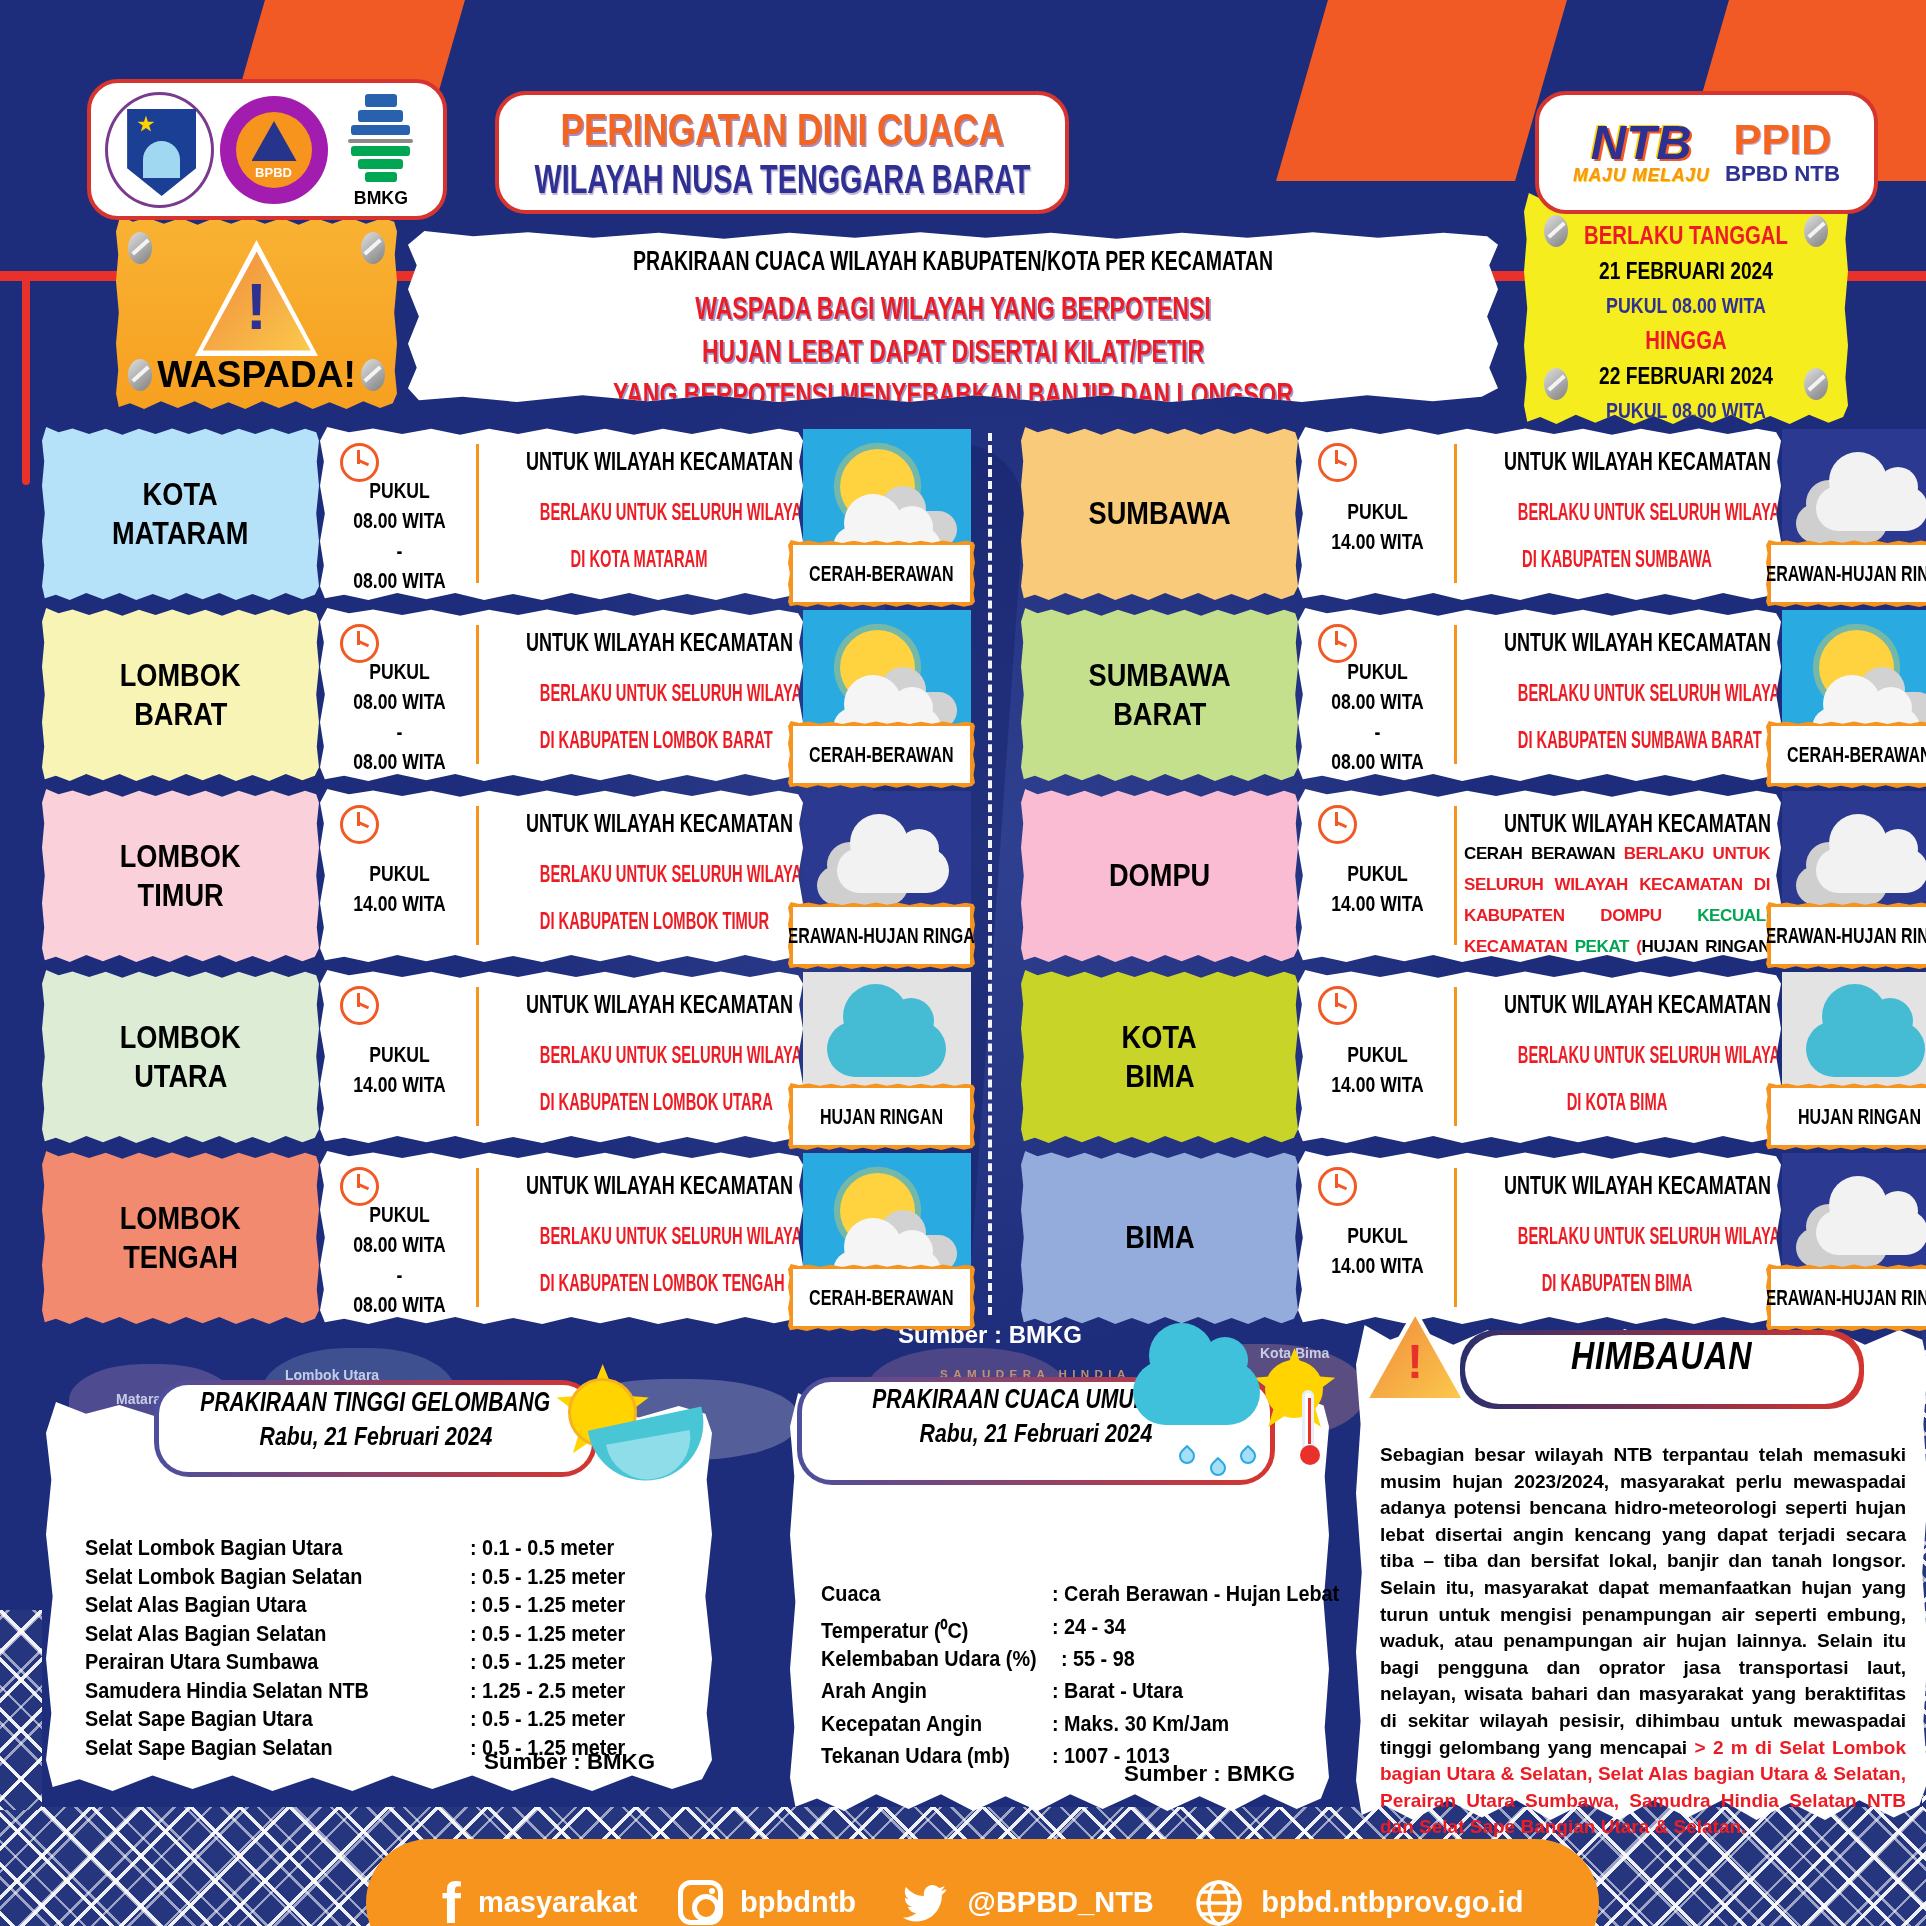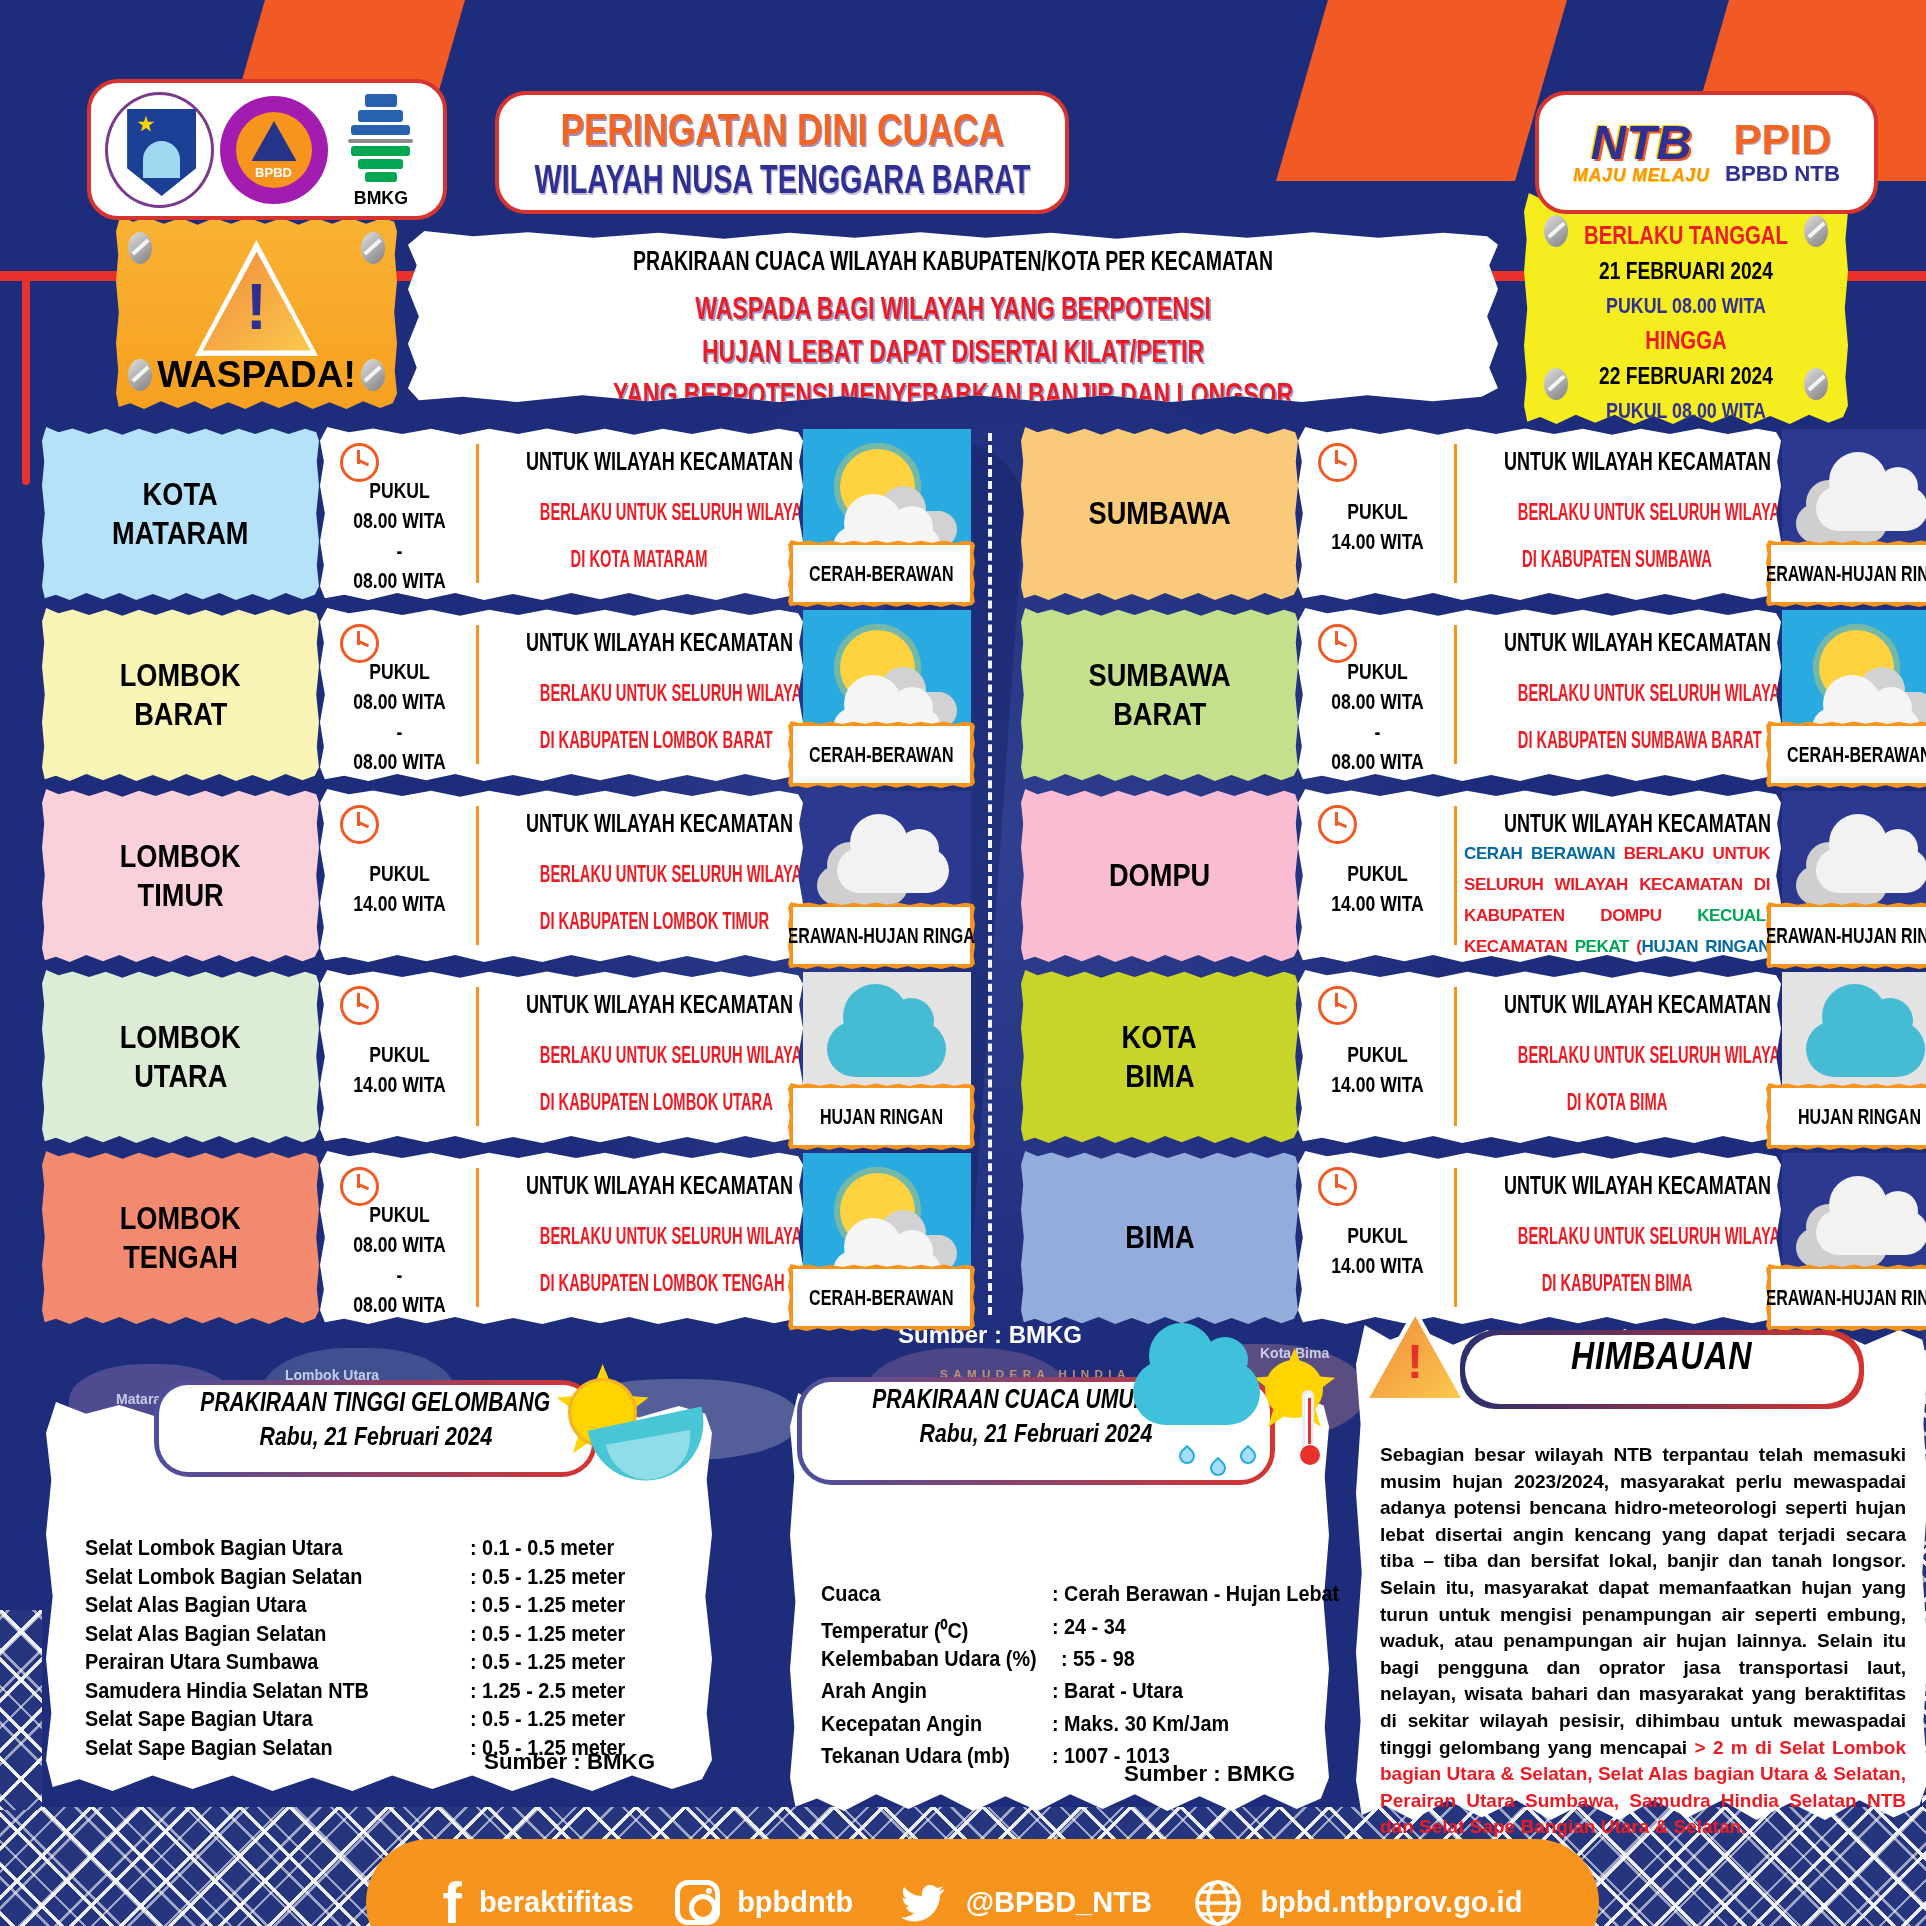--- a/index.html
+++ b/index.html
@@ -88,21 +88,21 @@
   .clock::before{content:'';position:absolute;left:14px;top:3.9px;width:3.1px;height:14px;background:var(--orange2);}
   .clock::after{content:'';position:absolute;left:15.4px;top:15.4px;width:10.8px;height:3.1px;background:var(--orange2);transform:rotate(24deg);}
   .time-block{position:absolute;left:9.6px;width:139px;text-align:center;}
   .time-line{font-size:22px;font-weight:800;line-height:30px;color:#000;white-space:nowrap;}
   .vline{position:absolute;left:156px;top:17.3px;width:2.7px;height:139px;background:var(--orange);}
   .row-heading{position:absolute;left:162px;width:314px;top:20px;text-align:center;font-weight:900;color:#000;font-size:25px;}
   .row-body{position:absolute;left:164px;width:310px;text-align:center;font-weight:900;color:var(--red);font-size:23px;}
   .b1{top:72px;} .b2{top:119px;}
   .row-body-just{position:absolute;left:166px;width:306px;top:49px;font-size:17px;font-weight:900;line-height:31px;
     text-align:justify;letter-spacing:-0.4px;}
-  .seg-black{color:#0369a1;} .seg-red{color:var(--red);} .seg-green{color:var(--green);}
+  .seg-black{color:#000000;} .seg-red{color:var(--red);} .seg-green{color:var(--green);}
   .icon-box{z-index:2;overflow:hidden;position:absolute;}
   .icon-cerah-berawan{background:var(--sky);}
   .icon-berawan-hujan-ringan{background:var(--iconnavy);}
   .icon-hujan-ringan{background:#e3e3e3;}
   .icon-box i{position:absolute;display:block;}
   .cloud{border-radius:385px;}
   .cloud::before,.cloud::after{content:'';position:absolute;background:inherit;border-radius:50%;}
   .c-sun{width:75px;height:75px;border-radius:50%;background:#ffd23f;left:37px;top:20px;
     box-shadow:0 0 0 6.2px rgba(255,210,63,.35);}
   .c-front{width:108px;height:43px;left:30px;top:97px;background:#f5f5f5;}
@@ -663,21 +663,21 @@
       <div class="him-cap nw cx85">HIMBAUAN</div>
     </div>
   </div>
   <div class="abs him-par" style="left:1380px;top:1426px;width:526px;margin-top:16px;">
     <span>Sebagian besar wilayah NTB terpantau telah memasuki musim hujan 2023/2024, masyarakat perlu mewaspadai adanya potensi bencana hidro-meteorologi seperti hujan lebat disertai angin kencang yang dapat terjadi secara tiba – tiba dan bersifat lokal, banjir dan tanah longsor. Selain itu, masyarakat dapat memanfaatkan hujan yang turun untuk mengisi penampungan air seperti embung, waduk, atau penampungan air hujan lainnya. Selain itu bagi pengguna dan oprator jasa transportasi laut, nelayan, wisata bahari dan masyarakat yang beraktifitas di sekitar wilayah pesisir, dihimbau untuk mewaspadai tinggi gelombang yang mencapai </span><span class="him-red">&gt; 2 m di Selat Lombok bagian Utara &amp; Selatan, Selat Alas bagian Utara &amp; Selatan, Perairan Utara Sumbawa, Samudra Hindia Selatan NTB dan Selat Sape Bangian Utara &amp; Selatan.</span>
   </div>
 
   <div class="abs footer-bar" style="left:366px;top:1839px;width:1233px;height:127px;">
     <div class="f-item">
       <span class="fb-glyph">f</span>
-      <span class="f-label">beraktifitas</span>
+      <span class="f-label">masyarakat</span>
     </div>
     <div class="f-item">
       <span class="ig"></span>
       <span class="f-label">bpbdntb</span>
     </div>
     <div class="f-item">
       <svg width="54" height="46" viewBox="0 0 24 24">
         <path fill="#ffffff" d="M23.4 4.8c-.8.4-1.7.6-2.6.8.9-.6 1.6-1.4 2-2.5-.9.5-1.9.9-2.9 1.1a4.6 4.6 0 0 0-7.9 4.2A13 13 0 0 1 2.6 3.6a4.6 4.6 0 0 0 1.4 6.2c-.7 0-1.4-.2-2-.5v.1c0 2.2 1.6 4.1 3.7 4.5-.7.2-1.4.2-2.1.1a4.6 4.6 0 0 0 4.3 3.2A9.3 9.3 0 0 1 1 19.5a13 13 0 0 0 7.1 2.1c8.5 0 13.2-7.1 13.2-13.2v-.6c.9-.7 1.7-1.5 2.3-2.4z"></path>
       </svg>
       <span class="f-label">@BPBD_NTB</span>

